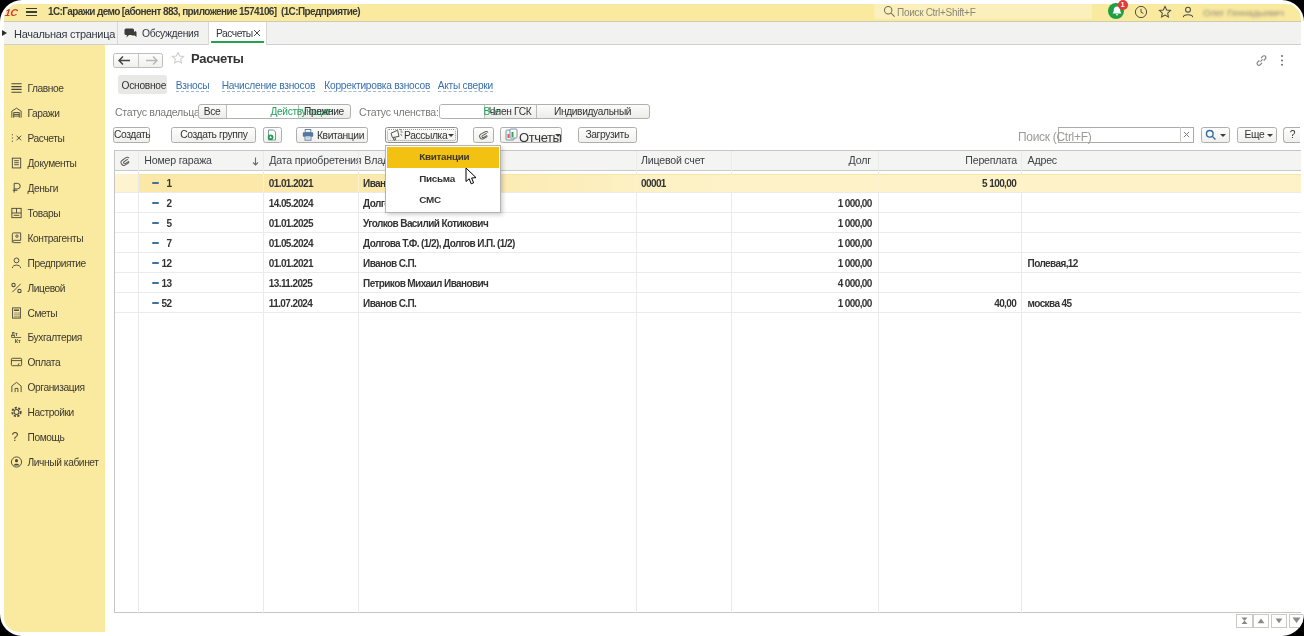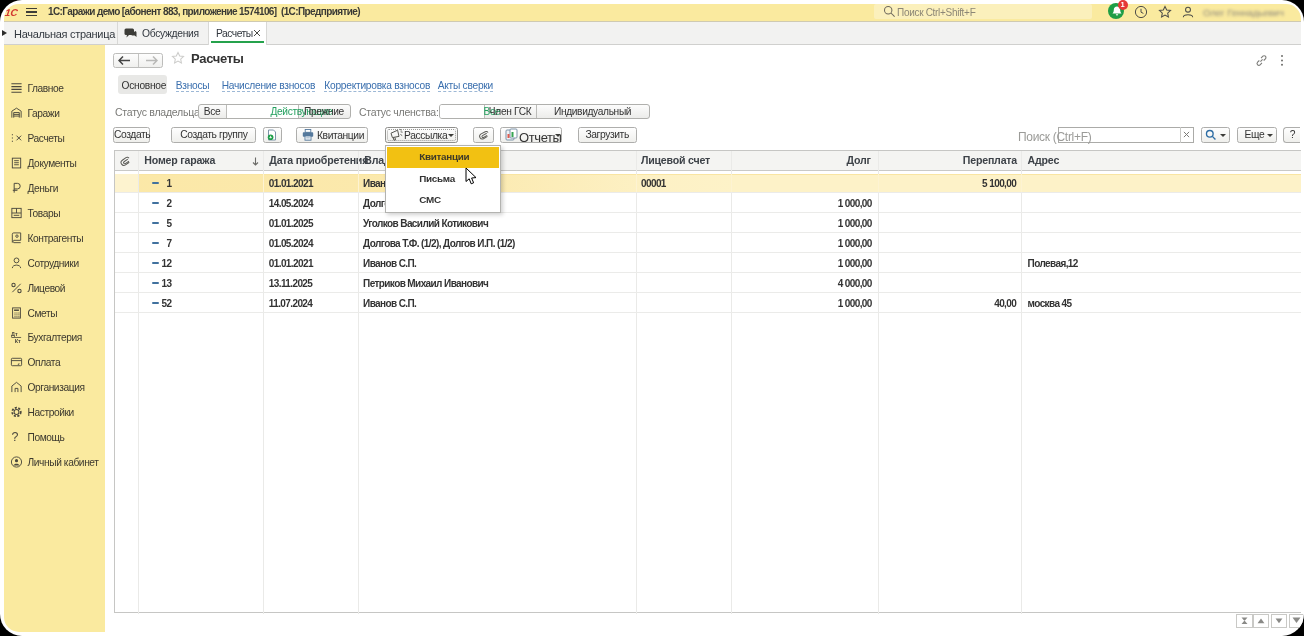--- a/index.html
+++ b/index.html
@@ -15,21 +15,21 @@
 #sidebar{left:3.5px;top:44.8px;width:101px;height:587.7px;background:#faea9f;border-radius:0 0 0 15px;}
 .sbitem{position:absolute;left:0;width:101px;height:20px;margin-top:32px;}
 .sbitem .ic{position:absolute;left:6.5px;top:50%;transform:translateY(-50%);width:13px;height:13px;}
 .sbitem .tx{position:absolute;left:24px;top:50%;transform:translateY(-50%);font-size:10.2px;letter-spacing:-0.4px;color:#3c392f;white-space:nowrap;}
 
 .t{position:absolute;white-space:nowrap;color:#333;}
 
 .btn{position:absolute;background:linear-gradient(#fefefe,#efefec);border:1px solid #aeaeac;border-radius:2.5px;color:#333;text-align:center;font-size:10.3px;letter-spacing:-0.4px;}
 .btn span{position:absolute;left:0;right:0;top:calc(50% - 0.8px);transform:translateY(-50%);}
 
-.hdrtx{position:absolute;font-size:10.6px;letter-spacing:-0.2px;color:#3d4248;white-space:nowrap;top:50%;transform:translateY(-50%);font-weight:bold;}
+.hdrtx{position:absolute;font-size:10.6px;letter-spacing:-0.2px;color:#3d4248;white-space:nowrap;top:50%;transform:translateY(-50%);}
 .cell{position:absolute;font-size:10px;letter-spacing:-0.6px;font-weight:700;color:#333;white-space:nowrap;}
 .vline{position:absolute;width:1px;background:#eaeae8;}
 .lnk{font-size:10.2px;letter-spacing:-0.25px;color:#3a6fae;border-bottom:1px dashed #9db8d6;padding-bottom:0.5px;}
 .seg{height:15px;border:1px solid #b0b0ad;border-radius:3px;background:linear-gradient(#fcfcfc,#ececea);display:flex;overflow:hidden;}
 .sgi{display:inline-block;height:100%;border-right:1px solid #bcbcb9;font-size:10.2px;letter-spacing:-0.35px;color:#333;text-align:center;line-height:14px;}
 .sgi.on{background:#fff;padding-left:44px;}
 .grn{color:#23a05e;}
 .dash{left:37px;width:7px;height:2.6px;background:#41719e;border-radius:1px;}
 .pgbtn{position:absolute;top:613.5px;width:16.5px;height:14px;background:#fff;border:1px solid #c9c9c6;display:flex;align-items:center;justify-content:center;}
 </style>
@@ -84,21 +84,21 @@
           <path d="M2.5 12 V3 a1.5 1.5 0 0 1 1.5-1.5 H11.5 V9.5 H4 a1.5 1.5 0 0 0 0 2.5 H11.5" fill="none" stroke="#4b483e" stroke-width="1"></path>
           <circle cx="7.5" cy="5" r="1.3" fill="none" stroke="#4b483e" stroke-width="1"></circle>
         </svg>
         <span class="tx">Контрагенты</span>
       </div>
     <div class="sbitem" style="top:176.0px">
         <svg class="ic" viewBox="0 0 14 14">
           <circle cx="7" cy="4.2" r="2.6" fill="none" stroke="#4b483e" stroke-width="1"></circle>
           <path d="M2.5 12.5 C2.5 8.2 11.5 8.2 11.5 12.5" fill="none" stroke="#4b483e" stroke-width="1"></path>
         </svg>
-        <span class="tx">Сотрудники</span>
+        <span class="tx">Предприятие</span>
       </div>
     <div class="sbitem" style="top:200.9px">
         <svg class="ic" viewBox="0 0 14 14">
           <circle cx="3.8" cy="3.8" r="1.8" fill="none" stroke="#4b483e" stroke-width="1.1"></circle>
           <circle cx="10.2" cy="10.2" r="1.8" fill="none" stroke="#4b483e" stroke-width="1.1"></circle>
           <path d="M11.5 2.5 L2.5 11.5" stroke="#4b483e" stroke-width="1"></path>
         </svg>
         <span class="tx">Лицевой</span>
       </div>
     <div class="sbitem" style="top:225.8px">

